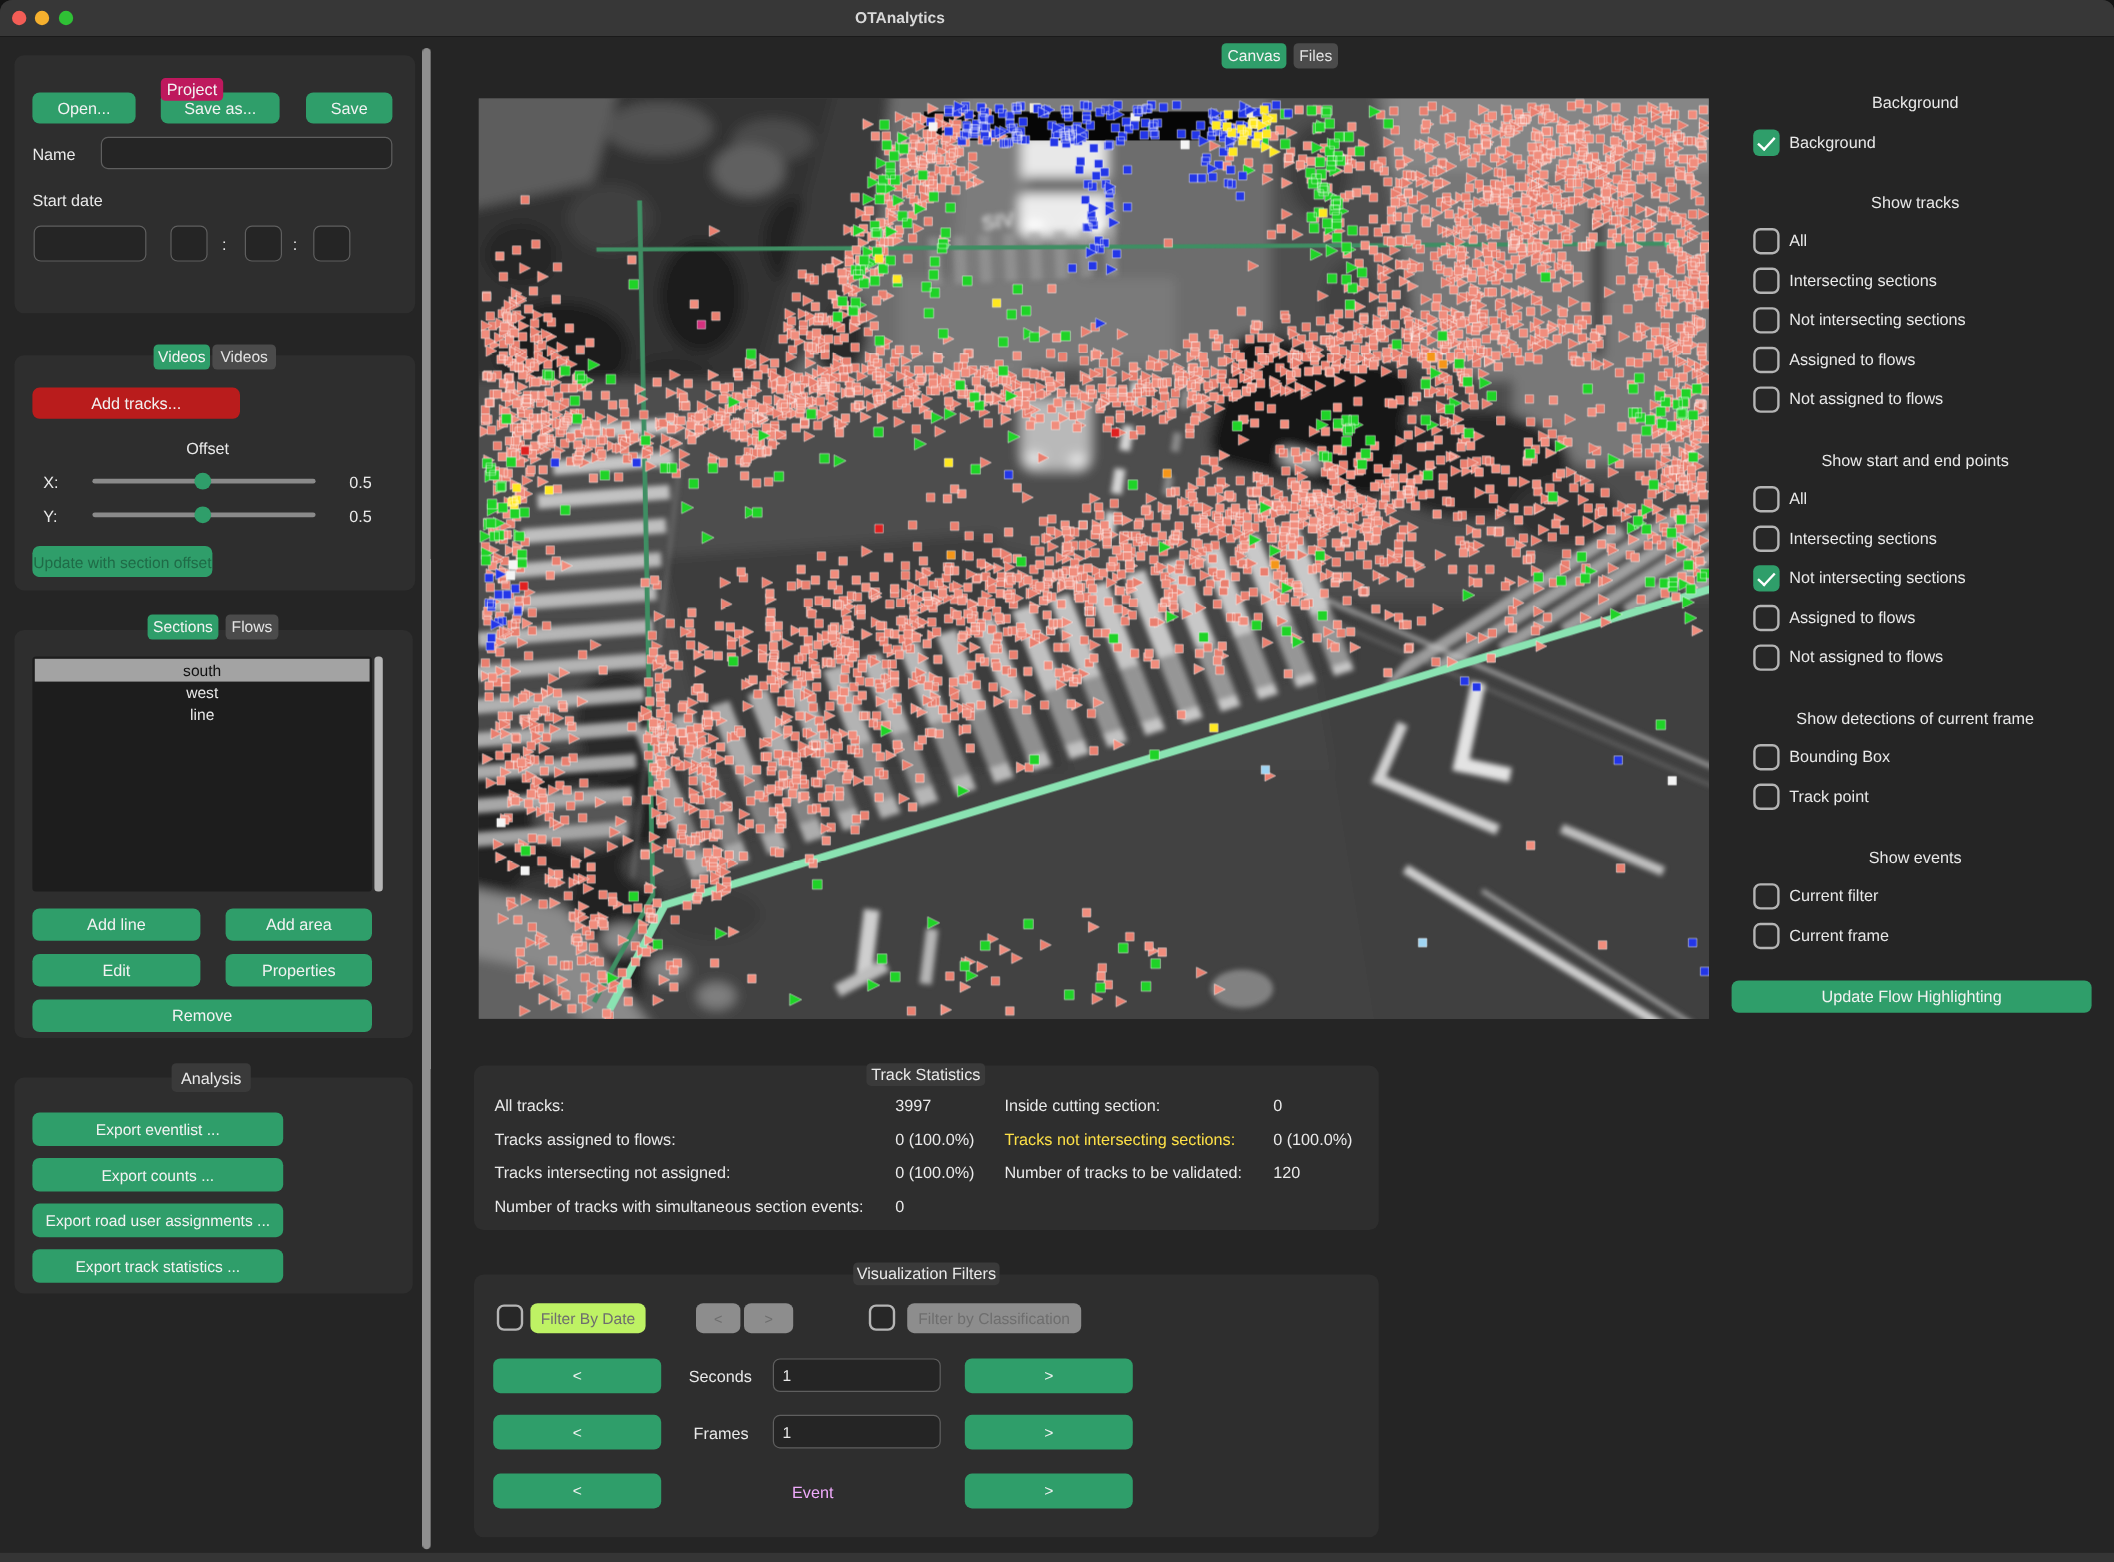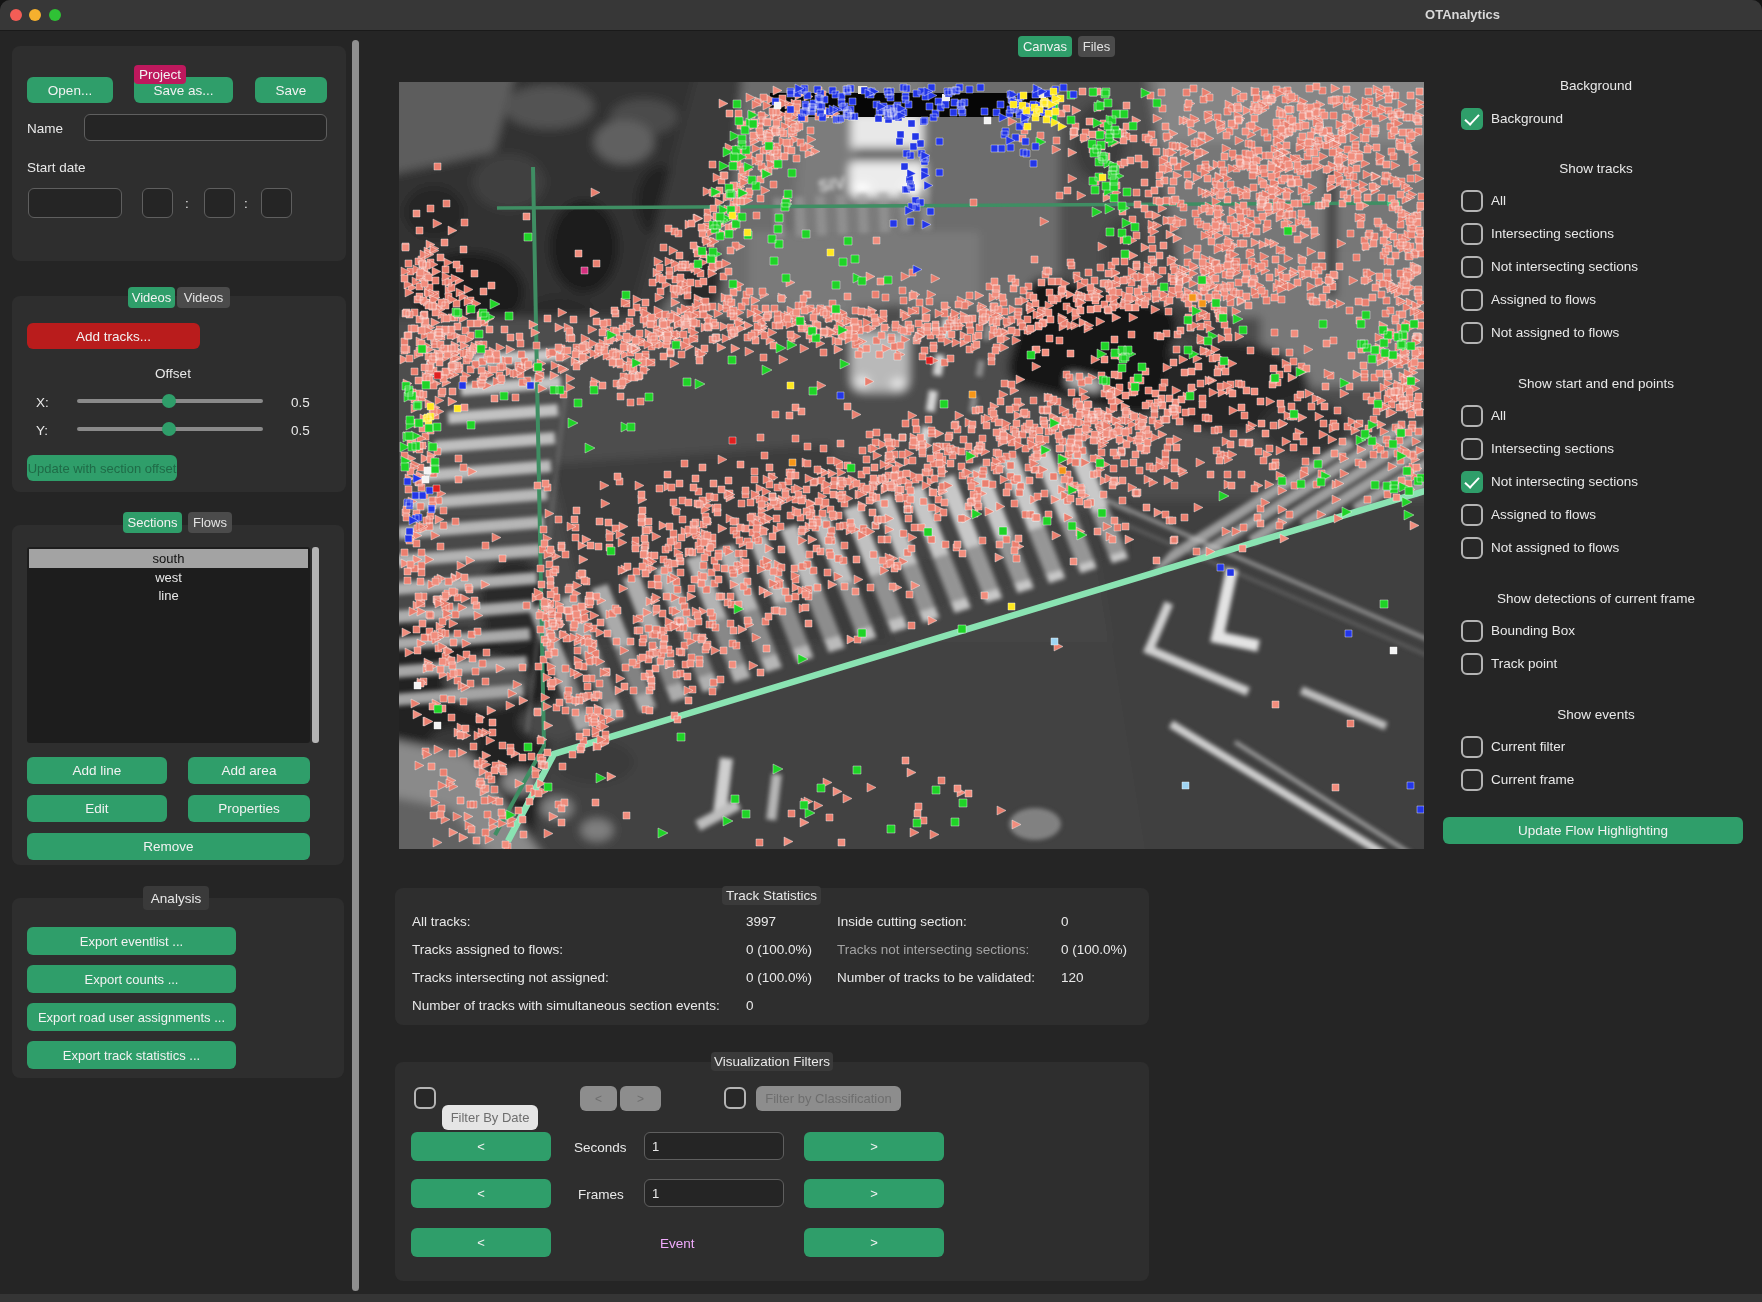--- a/index.html
+++ b/index.html
@@ -6,21 +6,21 @@
 #win{position:absolute;left:0;top:0;width:1762px;height:1302px;background:#252525;border-radius:10px 10px 0 0;overflow:hidden}
 #tb{position:absolute;left:0;top:0;width:1762px;height:30px;background:#373737;border-bottom:1px solid #1a1a1a}
 .tl{position:absolute;top:9px;width:12px;height:12px;border-radius:50%}
 </style></head>
 <body>
 <div id="win">
 <div id="tb">
 <div class="tl" style="left:10px;background:#f35d56"></div>
 <div class="tl" style="left:29px;background:#f5b02e"></div>
 <div class="tl" style="left:49px;background:#2fc135"></div>
-<div style="position:absolute;left:0;top:7px;width:1500px;text-align:right;font-size:13px;font-weight:bold;color:#d8d8d8">OTAnalytics</div>
+<div style="position:absolute;left:0;top:7px;width:1500px;text-align:center;font-size:13px;font-weight:bold;color:#d8d8d8">OTAnalytics</div>
 </div>
 <svg width="1025" height="767" viewBox="0 0 1025 767" style="position:absolute;left:399px;top:82px;background:#4a4a4a">
       <defs>
         <filter id="b1" x="-6%" y="-6%" width="112%" height="112%">
           <feGaussianBlur stdDeviation="5"></feGaussianBlur>
         </filter>
         <filter id="b2" x="-10%" y="-10%" width="120%" height="120%">
           <feGaussianBlur stdDeviation="2"></feGaussianBlur>
         </filter>
         <clipPath id="clipL">
@@ -267,32 +267,32 @@
     <div style="position:absolute;left:1018px;top:36px;width:54px;height:21px;background:#2f9e6a;border-radius:4px;display:flex;align-items:center;justify-content:center;font-size:13px;color:#f2f2f2;">Canvas</div>
     <div style="position:absolute;left:1078px;top:36px;width:37px;height:21px;background:#4b4b4b;border-radius:4px;display:flex;align-items:center;justify-content:center;font-size:13px;color:#e3e3e3;">Files</div>
     <div style="position:absolute;left:395px;top:888px;width:754px;height:137px;background:#2e2e2e;border-radius:8px;"></div>
     <div style="position:absolute;left:722px;top:886px;width:99px;height:19px;background:#3a3a3a;border-radius:4px;display:flex;align-items:center;justify-content:center;font-size:13.5px;color:#e9e9e9;z-index:3;">Track Statistics</div>
     <div style="position:absolute;left:412px;top:914px;font-size:13.5px;color:#e9e9e9;font-weight:400;white-space:nowrap;">All tracks:</div>
     <div style="position:absolute;left:746px;top:914px;font-size:13.5px;color:#e9e9e9;font-weight:400;white-space:nowrap;">3997</div>
     <div style="position:absolute;left:837px;top:914px;font-size:13.5px;color:#e9e9e9;font-weight:400;white-space:nowrap;">Inside cutting section:</div>
     <div style="position:absolute;left:1061px;top:914px;font-size:13.5px;color:#e9e9e9;font-weight:400;white-space:nowrap;">0</div>
     <div style="position:absolute;left:412px;top:942px;font-size:13.5px;color:#e9e9e9;font-weight:400;white-space:nowrap;">Tracks assigned to flows:</div>
     <div style="position:absolute;left:746px;top:942px;font-size:13.5px;color:#e9e9e9;font-weight:400;white-space:nowrap;">0 (100.0%)</div>
-    <div style="position:absolute;left:837px;top:942px;font-size:13.5px;color:#a3a3a3;font-weight:400;white-space:nowrap;">Tracks not intersecting sections:</div>
+    <div style="position:absolute;left:837px;top:942px;font-size:13.5px;color:#fde047;font-weight:400;white-space:nowrap;">Tracks not intersecting sections:</div>
     <div style="position:absolute;left:1061px;top:942px;font-size:13.5px;color:#e9e9e9;font-weight:400;white-space:nowrap;">0 (100.0%)</div>
     <div style="position:absolute;left:412px;top:970px;font-size:13.5px;color:#e9e9e9;font-weight:400;white-space:nowrap;">Tracks intersecting not assigned:</div>
     <div style="position:absolute;left:746px;top:970px;font-size:13.5px;color:#e9e9e9;font-weight:400;white-space:nowrap;">0 (100.0%)</div>
     <div style="position:absolute;left:837px;top:970px;font-size:13.5px;color:#e9e9e9;font-weight:400;white-space:nowrap;">Number of tracks to be validated:</div>
     <div style="position:absolute;left:1061px;top:970px;font-size:13.5px;color:#e9e9e9;font-weight:400;white-space:nowrap;">120</div>
     <div style="position:absolute;left:412px;top:998px;font-size:13.5px;color:#e9e9e9;font-weight:400;white-space:nowrap;">Number of tracks with simultaneous section events:</div>
     <div style="position:absolute;left:746px;top:998px;font-size:13.5px;color:#e9e9e9;font-weight:400;white-space:nowrap;">0</div>
     <div style="position:absolute;left:395px;top:1062px;width:754px;height:219px;background:#2e2e2e;border-radius:8px;"></div>
     <div style="position:absolute;left:711px;top:1052px;width:122px;height:19px;background:#3a3a3a;border-radius:4px;display:flex;align-items:center;justify-content:center;font-size:13.5px;color:#e9e9e9;z-index:3;">Visualization Filters</div>
     <div style="position:absolute;left:414px;top:1087px;width:22px;height:22px;background:#272727;border:2px solid #b4b4b4;border-radius:6px;box-sizing:border-box;"></div>
-    <div style="position:absolute;left:442px;top:1086px;width:96px;height:25px;background:#e5e5e5;border-radius:6px;display:flex;align-items:center;justify-content:center;font-size:13px;color:#6e6e6e;margin-top:19px;">Filter By Date</div>
+    <div style="position:absolute;left:442px;top:1086px;width:96px;height:25px;background:#bef264;border-radius:6px;display:flex;align-items:center;justify-content:center;font-size:13px;color:#6e6e6e;">Filter By Date</div>
     <div style="position:absolute;left:580px;top:1086px;width:37px;height:25px;background:#8d8d8d;border-radius:6px;display:flex;align-items:center;justify-content:center;font-size:12px;color:#6e6e6e;">&lt;</div>
     <div style="position:absolute;left:620px;top:1086px;width:41px;height:25px;background:#8d8d8d;border-radius:6px;display:flex;align-items:center;justify-content:center;font-size:12px;color:#6e6e6e;">&gt;</div>
     <div style="position:absolute;left:724px;top:1087px;width:22px;height:22px;background:#272727;border:2px solid #b4b4b4;border-radius:6px;box-sizing:border-box;"></div>
     <div style="position:absolute;left:756px;top:1086px;width:145px;height:25px;background:#8d8d8d;border-radius:6px;display:flex;align-items:center;justify-content:center;font-size:13px;color:#6e6e6e;">Filter by Classification</div>
     <div style="position:absolute;left:411px;top:1132px;width:140px;height:29px;background:#2f9e6a;border-radius:6px;display:flex;align-items:center;justify-content:center;font-size:13px;color:#f2f2f2;">&lt;</div>
     <div style="position:absolute;left:574px;top:1140px;font-size:13.5px;color:#e9e9e9;font-weight:400;white-space:nowrap;">Seconds</div>
     <div style="position:absolute;left:644px;top:1132px;width:140px;height:28px;background:#252525;border:1.5px solid #5f5f5f;border-radius:6px;box-sizing:border-box;display:flex;align-items:center;padding-left:7px;font-size:13px;color:#e9e9e9;">1</div>
     <div style="position:absolute;left:804px;top:1132px;width:140px;height:29px;background:#2f9e6a;border-radius:6px;display:flex;align-items:center;justify-content:center;font-size:13px;color:#f2f2f2;">&gt;</div>
     <div style="position:absolute;left:411px;top:1179px;width:140px;height:29px;background:#2f9e6a;border-radius:6px;display:flex;align-items:center;justify-content:center;font-size:13px;color:#f2f2f2;">&lt;</div>
     <div style="position:absolute;left:578px;top:1187px;font-size:13.5px;color:#e9e9e9;font-weight:400;white-space:nowrap;">Frames</div>

